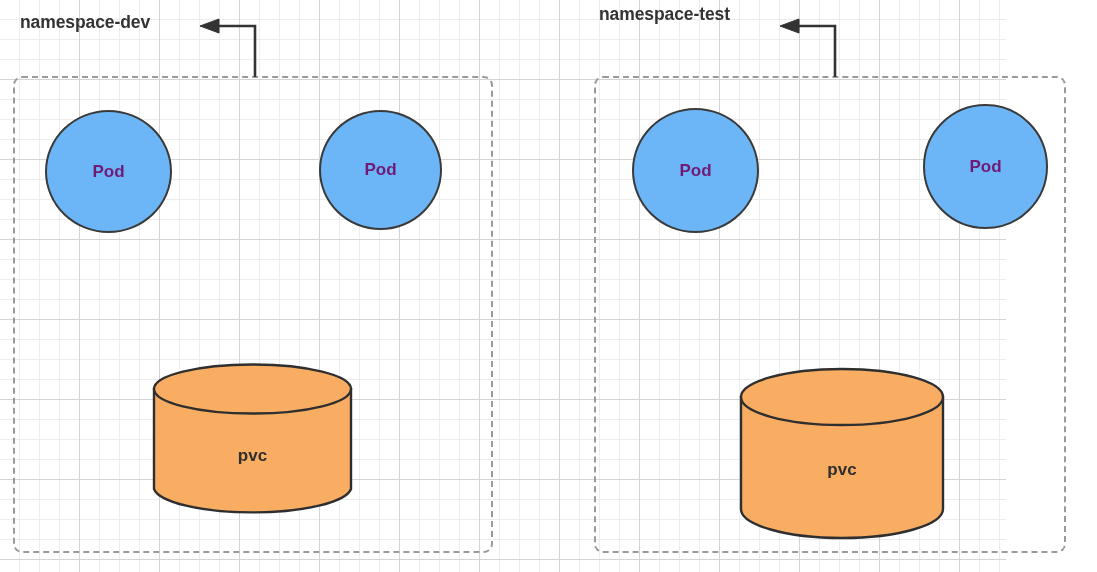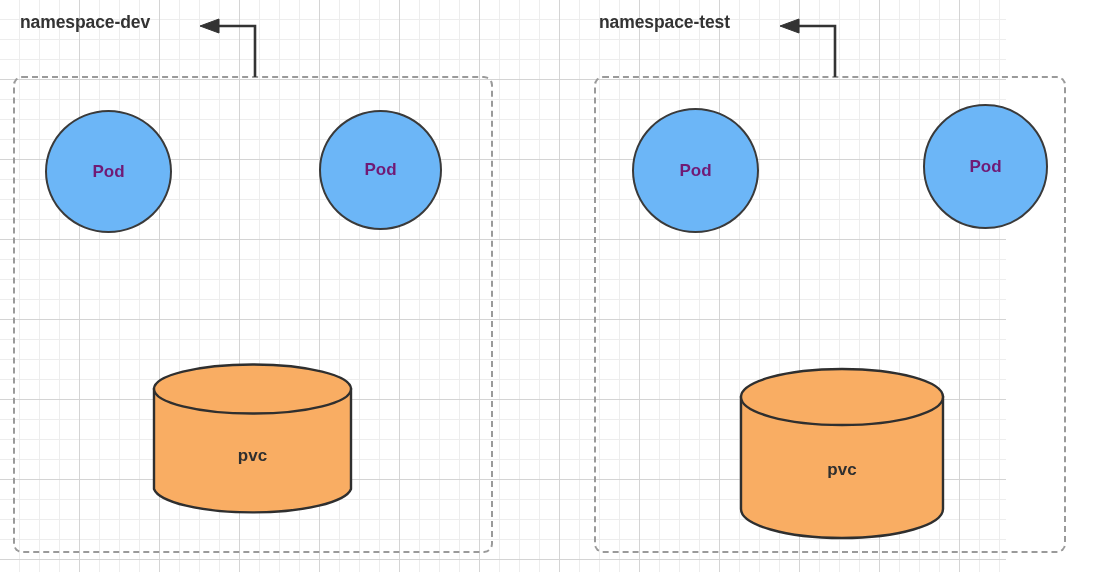--- a/index.html
+++ b/index.html
@@ -52,21 +52,21 @@
   
   .ns-label {
     position: absolute;
     font-size: 17.5px;
     font-weight: bold;
     color: #333333;
     white-space: nowrap;
     letter-spacing: -0.1px;
   }
   #ns-label-dev  { left: 20px;  top: 12px; }
-  #ns-label-test { left: 599px; top: 12px; }
+  #ns-label-test { left: 599px; top: 4px; }
 
   
   #arrow-layer {
     position: absolute;
     left: 0; top: 0;
     width: 1097px; height: 572px;
     pointer-events: none;
   }
 
   

